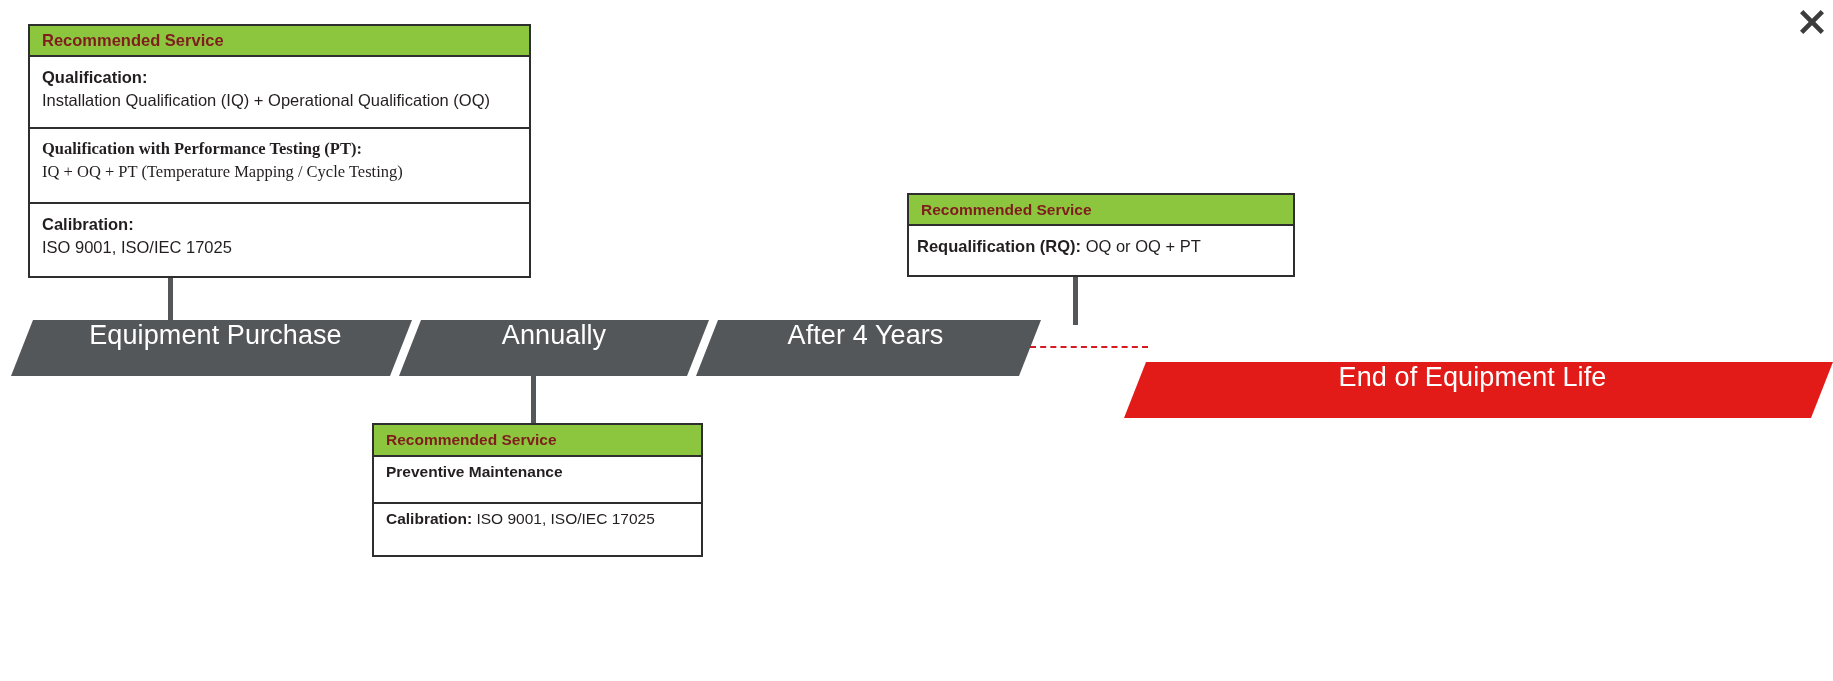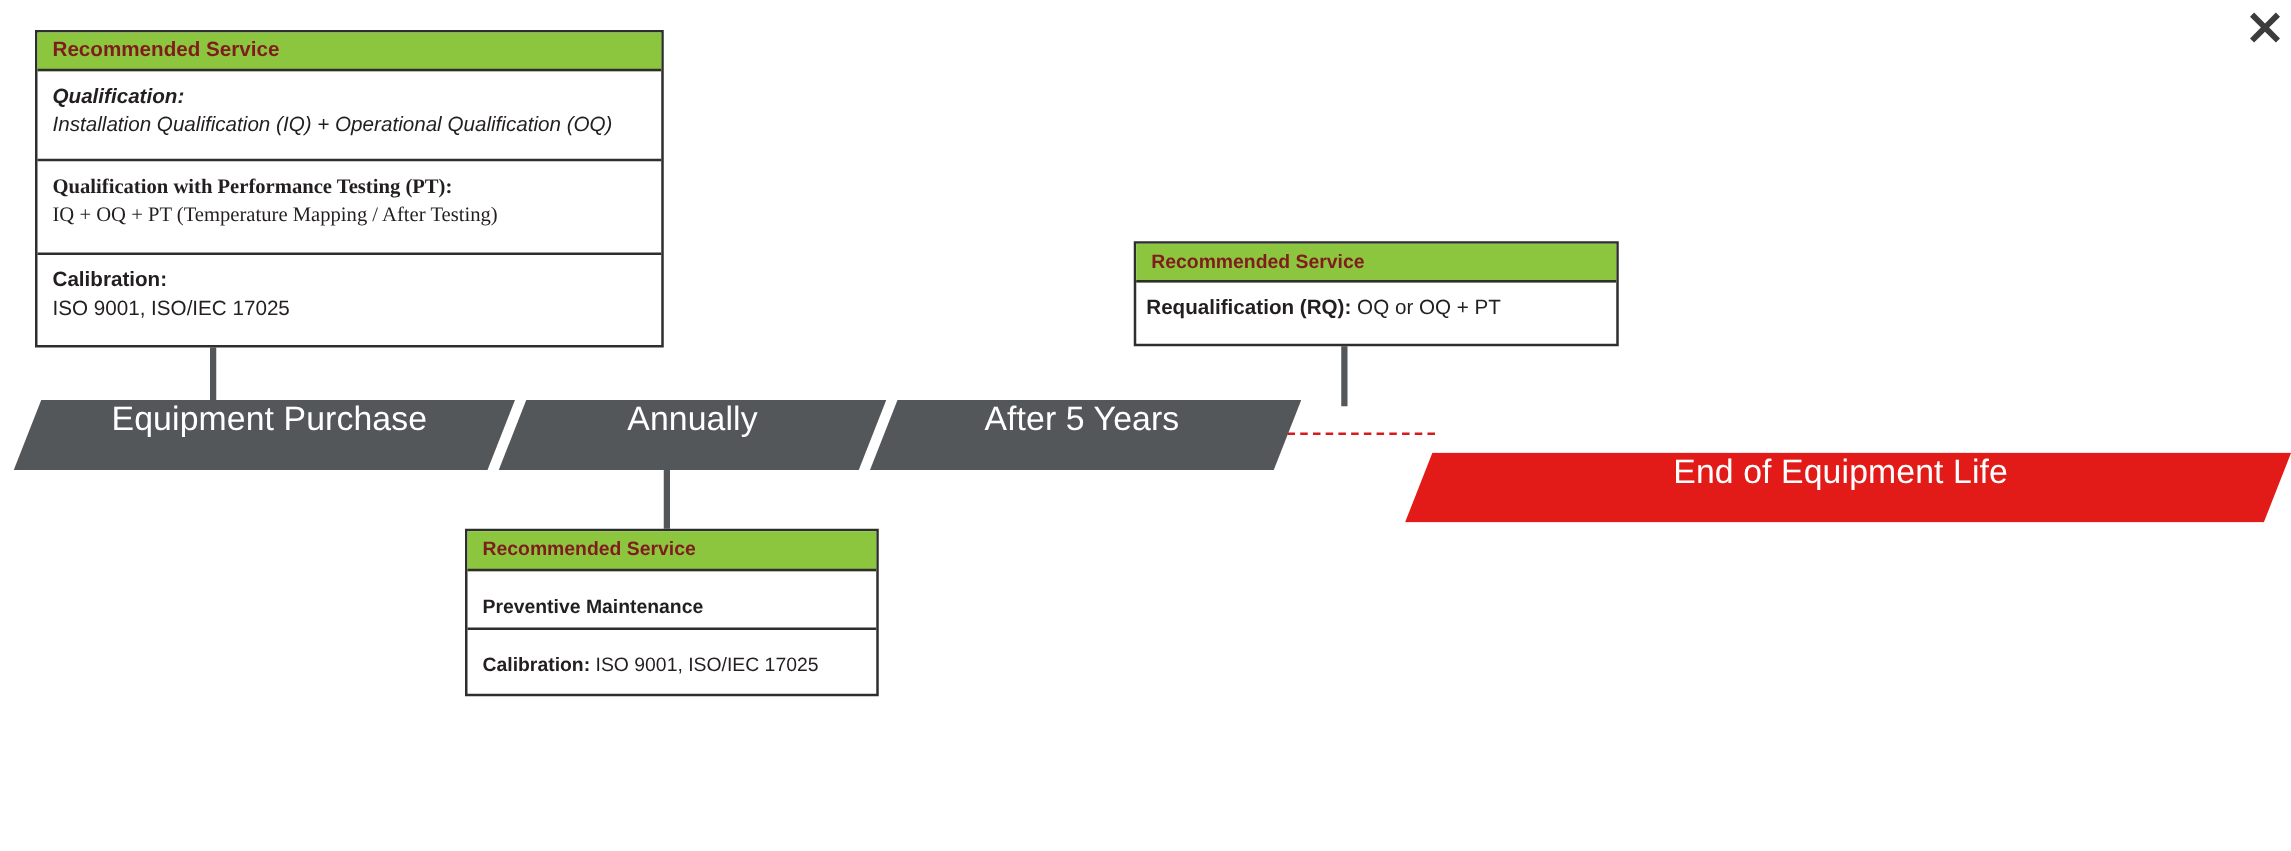--- a/index.html
+++ b/index.html
@@ -63,37 +63,37 @@
   .row-text  { font-weight: normal; display: block; }
   .row-inline-title { font-weight: bold; }
   .row-inline-text  { font-weight: normal; }
 
   
   #card-purchase {
     left: 28px; top: 24px; width: 503px; height: 254px;
   }
   #card-purchase .card-header { height: 31px; padding: 0 12px; font-size: 16.5px; }
   #card-purchase .card-row { padding: 9px 12px 17px 12px; font-size: 16.5px; line-height: 1.38; }
-  #card-purchase .card-row.r1 { height: 72px; font-style: italic; }
+  #card-purchase .card-row.r1 { height: 72px; }
   #card-purchase .card-row.r2 { height: 75px; font-family: Liberation Serif, serif; }
   #card-purchase .card-row.r3 { height: 72px; }
 
   
   #card-requal {
     left: 907px; top: 193px; width: 388px; height: 84px;
   }
   #card-requal .card-header { height: 31px; padding: 0 12px; font-size: 15.5px; }
   #card-requal .card-row { padding: 9px 8px; font-size: 16.5px; line-height: 1.35; height: 49px; }
 
   
   #card-preventive {
     left: 372px; top: 423px; width: 331px; height: 134px;
   }
   #card-preventive .card-header { height: 32px; padding: 0 12px; font-size: 15.5px; }
-  #card-preventive .card-row { padding: 19px 12px; font-size: 15.5px; line-height: 1.35; }
+  #card-preventive .card-row { padding: 5px 12px; font-size: 15.5px; line-height: 1.35; }
   #card-preventive .card-row.r1 { height: 47px; }
   #card-preventive .card-row.r2 { height: 53px; }
 
   
   .connector {
     position: absolute;
     background: #53575a;
     width: 5px;
     z-index: 3;
   }
@@ -167,21 +167,21 @@
   <div class="card" id="card-purchase">
     <div class="card-header">
       <span>Recommended Service</span>
     </div>
     <div class="card-row r1">
       <span class="row-title">Qualification:</span>
       <span class="row-text">Installation Qualification (IQ) + Operational Qualification (OQ)</span>
     </div>
     <div class="card-row r2">
       <span class="row-title">Qualification with Performance Testing (PT):</span>
-      <span class="row-text">IQ + OQ + PT (Temperature Mapping / After Testing)</span>
+      <span class="row-text">IQ + OQ + PT (Temperature Mapping / Cycle Testing)</span>
     </div>
     <div class="card-row r3">
       <span class="row-title">Calibration:</span>
       <span class="row-text">ISO 9001, ISO/IEC 17025</span>
     </div>
   </div>
 
   <div class="card" id="card-requal">
     <div class="card-header">
       <span>Recommended Service</span>
@@ -211,20 +211,20 @@
   <div id="conn-dashdot"></div>
 
   <div class="timeline">
     <div class="chev gray" id="chev-purchase">
       <span class="chev-label">Equipment Purchase</span>
     </div>
     <div class="chev gray" id="chev-annual">
       <span class="chev-label">Annually</span>
     </div>
     <div class="chev gray" id="chev-after2">
-      <span class="chev-label">After 5 Years</span>
+      <span class="chev-label">After 4 Years</span>
     </div>
     <div class="chev red" id="chev-endlife">
       <span class="chev-label">End of Equipment Life</span>
     </div>
   </div>
 
 </div>
 
 </body></html>

